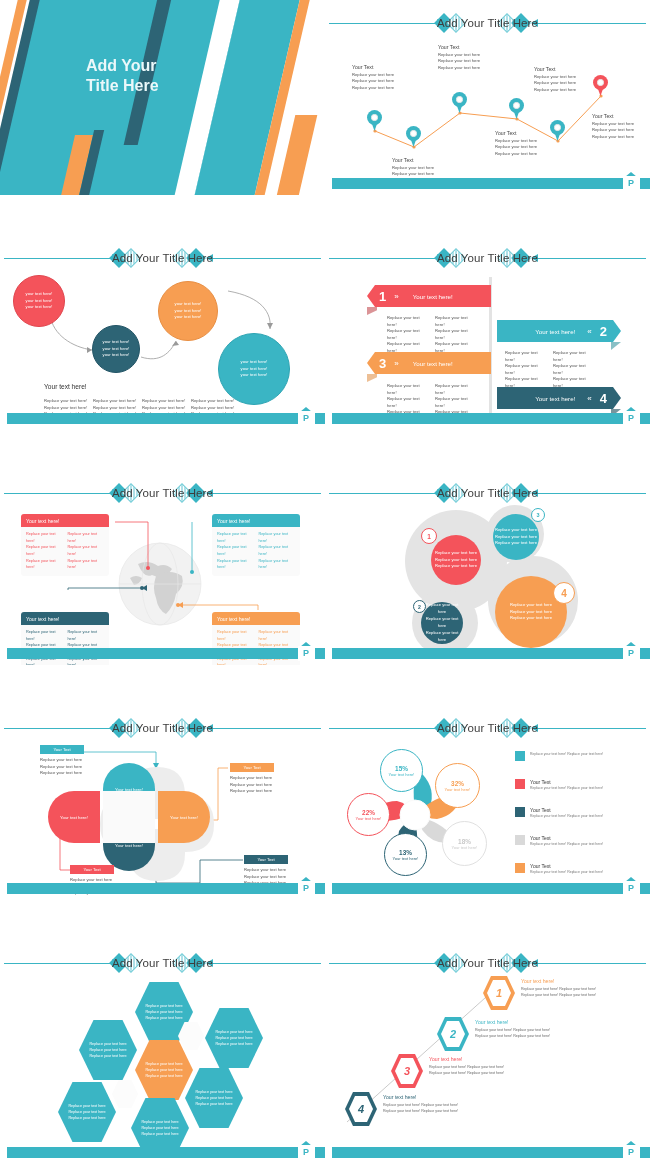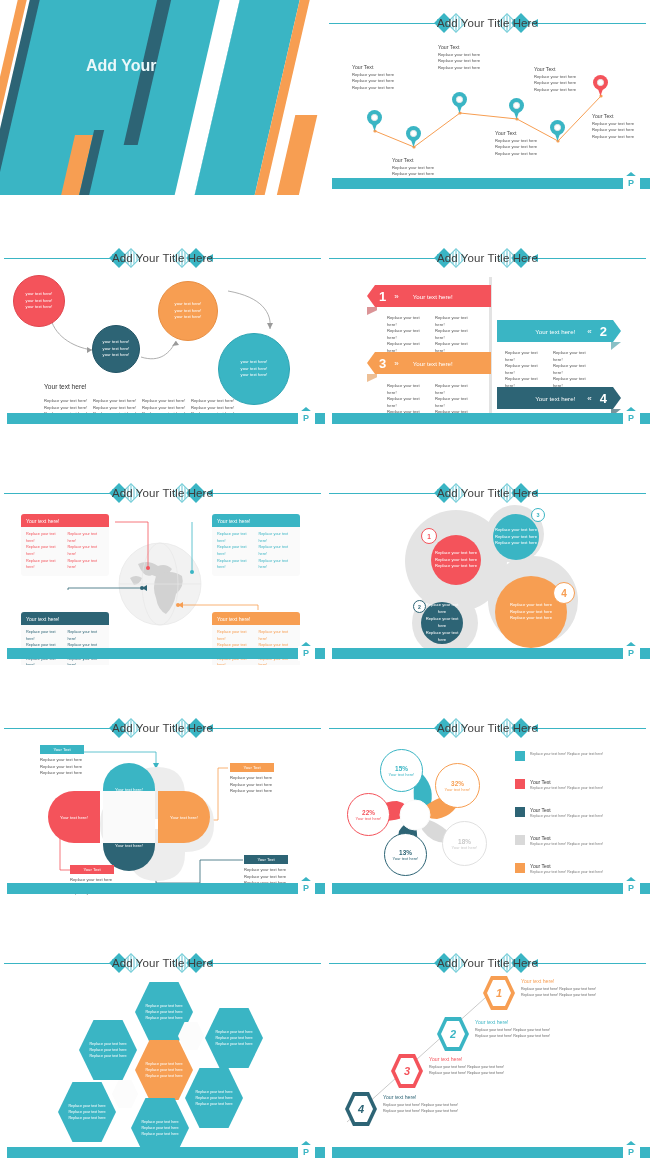--- a/index.html
+++ b/index.html
@@ -141,20 +141,21 @@
     <div class="band bmain"></div>
     <div class="band bdark2"></div>
     <div class="band bwhite"></div>
     <div class="band bteal2"></div>
     <div class="band borange2"></div>
     <div class="band borange3"></div>
     <div class="band bdark3"></div>
     <div class="band borange4"></div>
     <div class="s1-title">
       <div>Add Your</div>
+      <div>Title Here</div>
     </div>
 
   </div>
   </div>
 
   <div class="cell">
   <div class="slide">
 
     <div class="hdr">
       <div class="line l"></div>

